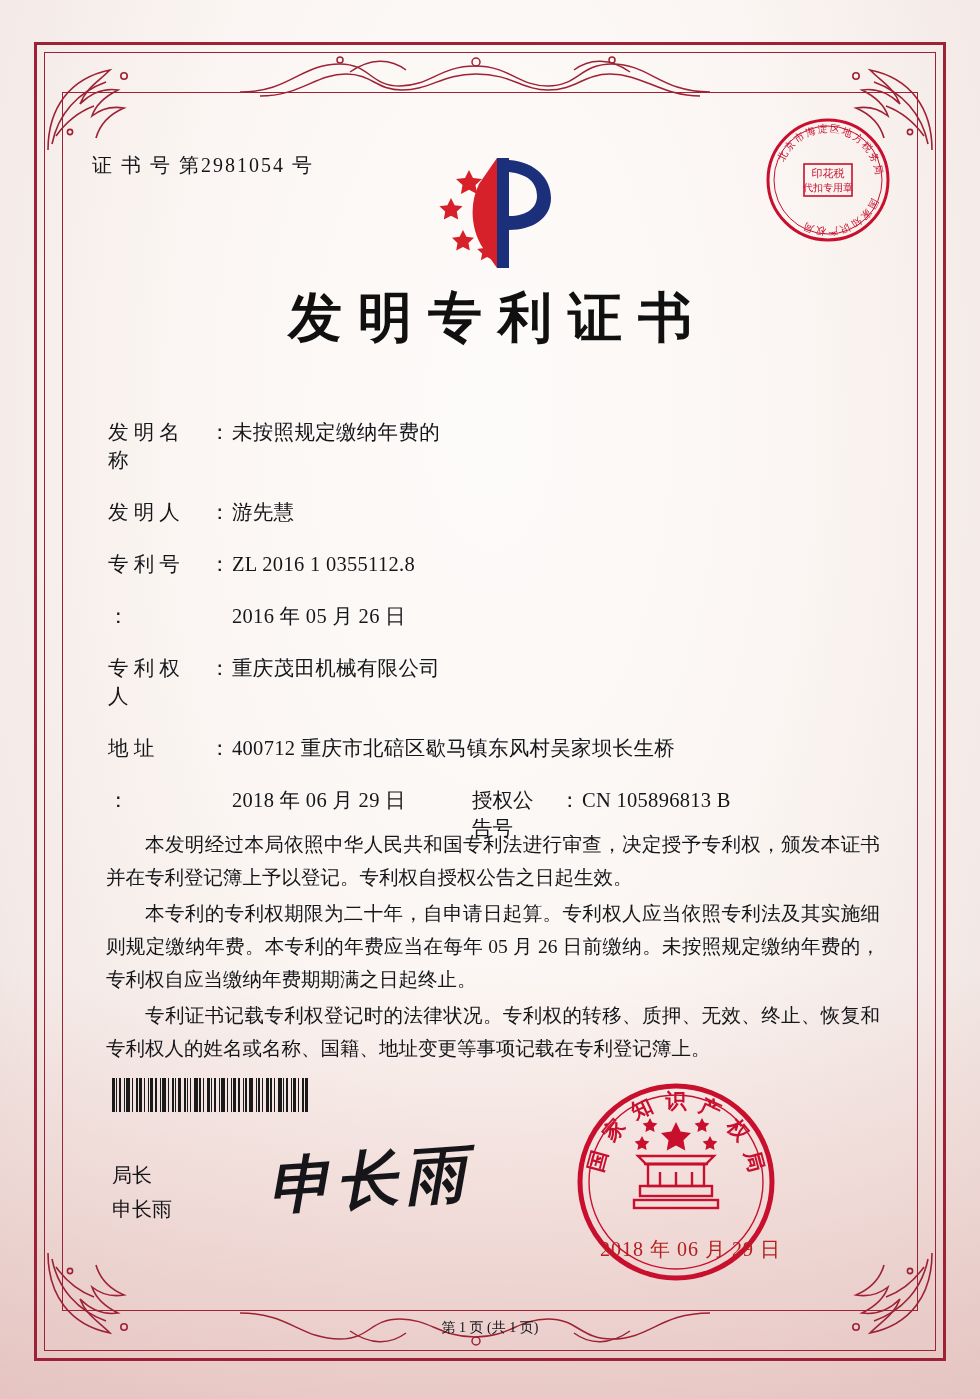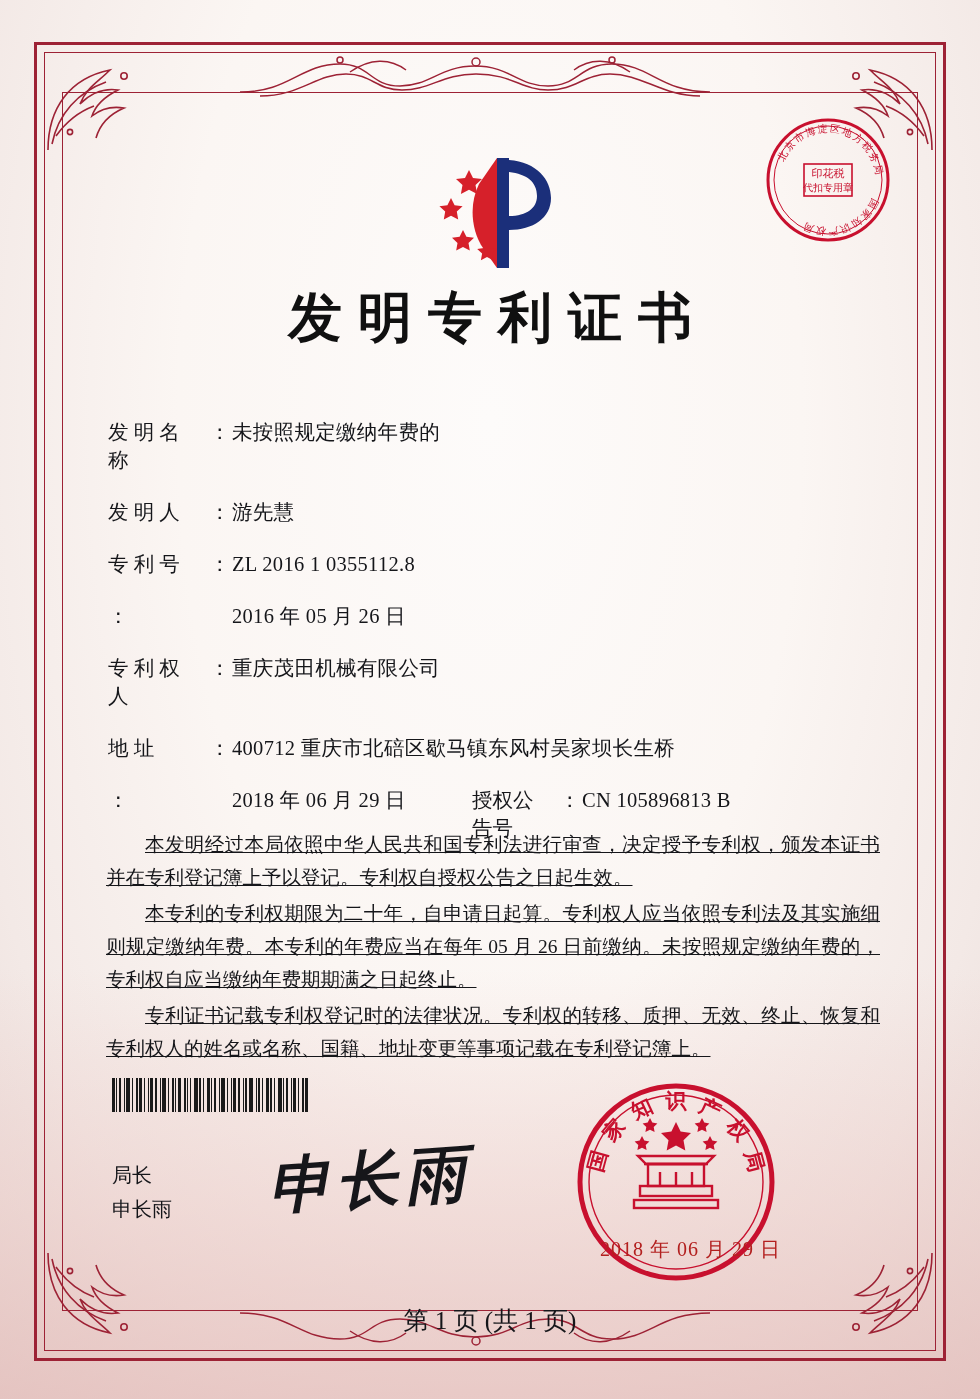--- a/index.html
+++ b/index.html
@@ -87,21 +87,21 @@
   .colon{margin:0 2px 0 0;}
   .val{letter-spacing:0.3px;}
   .row-two{display:flex;}
   .half2{margin-left:66px;display:flex;align-items:baseline;}
   .half2 .lbl{width:110px;flex:0 0 110px;}
 
   .para{
     position:absolute;left:106px;right:100px;top:828px;
     font-size:19.5px;line-height:33px;color:#15161a;text-align:justify;
   }
-  .para p{margin:0 0 3px 0;text-indent:2em;text-decoration:underline;}
+  .para p{margin:0 0 3px 0;text-indent:2em;}
 
   
   .barcode{
     position:absolute;left:112px;top:1078px;width:268px;height:34px;
     display:flex;align-items:stretch;
   }
   .barcode i{display:block;background:#1a1a1a;height:34px;}
 
   
   .sig-label{
@@ -123,21 +123,21 @@
     position:absolute;left:600px;top:1236px;
     font-size:20px;color:#b3201f;letter-spacing:1px;
     font-family:"Liberation Serif",serif;
   }
   
   .stamp{
     position:absolute;right:84px;top:112px;width:136px;height:136px;
   }
   .footer{
     position:absolute;left:0;right:0;bottom:62px;text-align:center;
-    font-size:25px;color:#15161a;
+    font-size:14px;color:#15161a;
   }
 </style>
 </head>
 <body>
 
 <div class="page">
 
   <div class="wash"></div>
 
   <div class="frame-outer"></div>
@@ -194,20 +194,21 @@
   </div>
   <div class="bot-orn">
     <svg viewBox="0 0 520 46" fill="none" stroke="currentColor" stroke-width="1.5">
       <path d="M10 38 C60 38 70 12 110 12 C140 12 140 32 170 32 C200 32 210 14 245 14 C280 14 288 32 318 32 C348 32 350 12 382 12 C420 12 430 38 480 38"></path>
       <circle cx="246" cy="10" r="4"></circle>
       <path d="M120 20 C140 6 160 6 176 18"></path>
       <path d="M400 20 C380 6 360 6 344 18"></path>
     </svg>
   </div>
 
+  <div class="cert-no">证 书 号 第2981054 号</div>
 
   <div class="logo">
     <svg viewBox="0 0 170 125">
       <path d="M92 8 L104 8 L104 118 L92 118 Z" fill="#1b2f7a"></path>
       <path d="M104 10 C132 12 146 30 146 48 C146 68 128 80 104 80 L104 66 C122 66 132 58 132 46 C132 32 122 24 104 22 Z" fill="#1b2f7a"></path>
       <path d="M92 8 L92 118 L78 98 C66 80 64 54 74 34 Z" fill="#d6202a"></path>
       <g fill="#d6202a">
         <path d="M64 20 l4 8 9 1 -6.5 6 1.6 9 -8.1 -4.3 -8.1 4.3 1.6 -9 -6.5 -6 9 -1z"></path>
         <path d="M46 48 l3.6 7.2 8 1 -5.8 5.4 1.4 8 -7.2 -3.8 -7.2 3.8 1.4 -8 -5.8 -5.4 8 -1z"></path>
         <path d="M58 80 l3.4 6.8 7.6 1 -5.5 5.1 1.3 7.6 -6.8 -3.6 -6.8 3.6 1.3 -7.6 -5.5 -5.1 7.6 -1z"></path>

